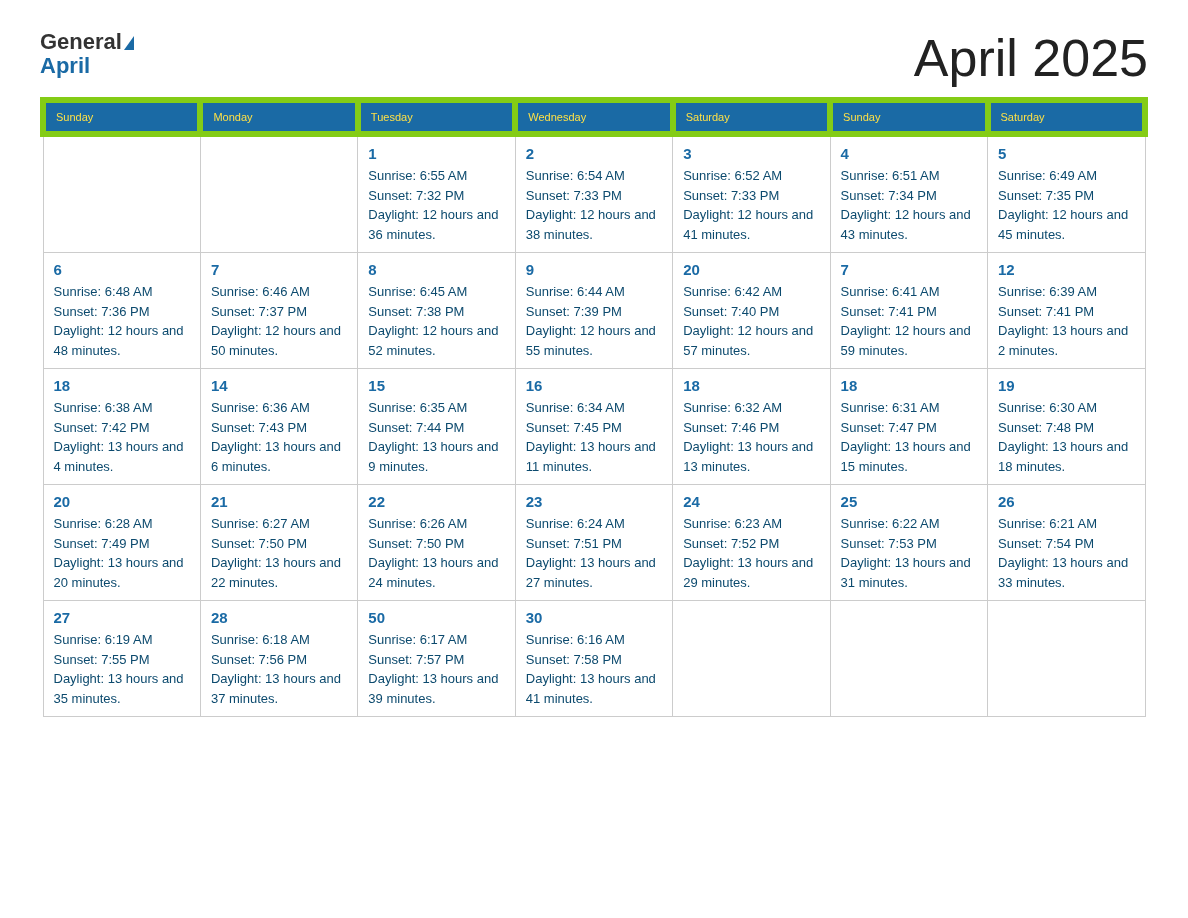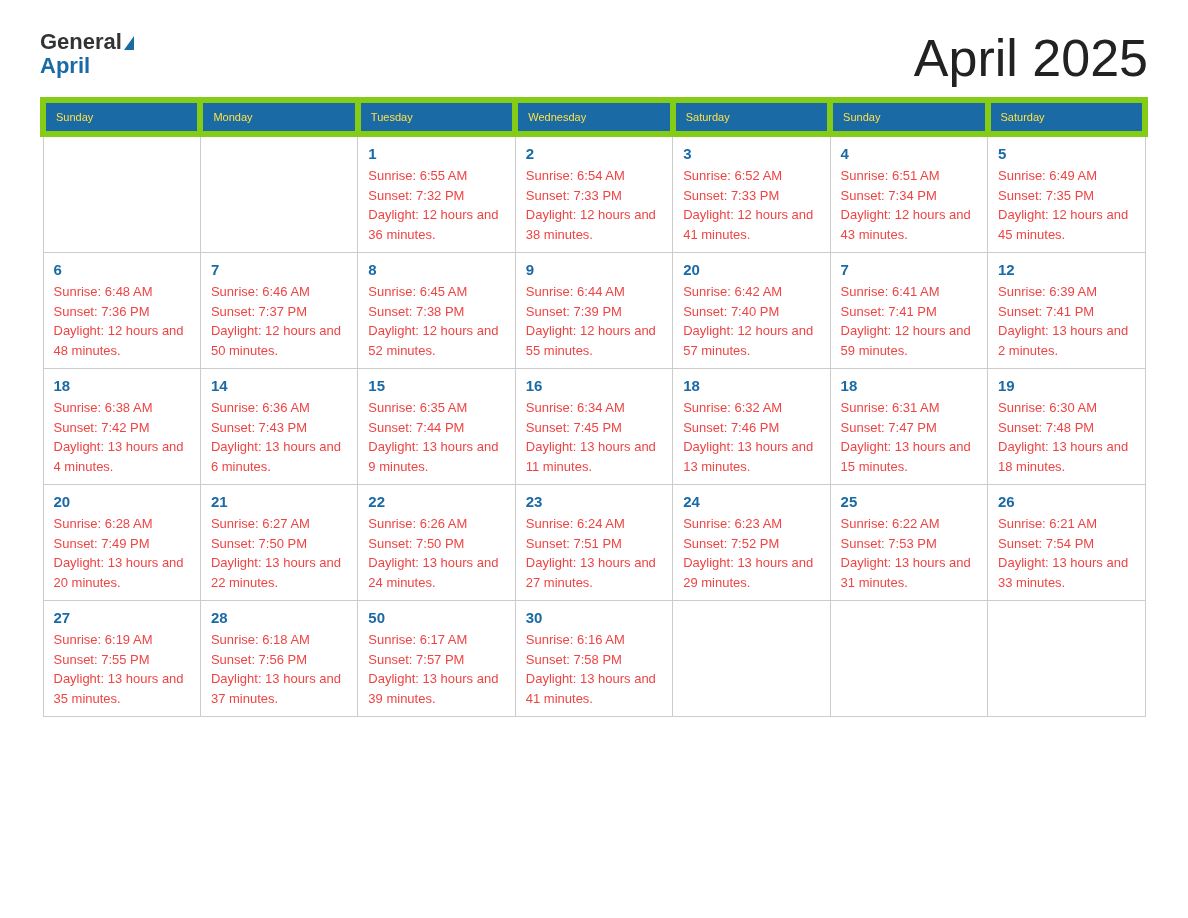--- a/index.html
+++ b/index.html
@@ -72,21 +72,21 @@
       color: #222;
     }
     .day-num {
       font-size: 15px;
       font-weight: bold;
       color: #1a6aa5;
       display: block;
       margin-bottom: 4px;
     }
     .day-info {
-      color: #ef4444;
+      color: #0c4a6e;
       font-size: 13px;
       line-height: 1.5;
     }
     .empty-cell {
       background: #fff;
     }
   </style>
 </head>
 <body>
 

